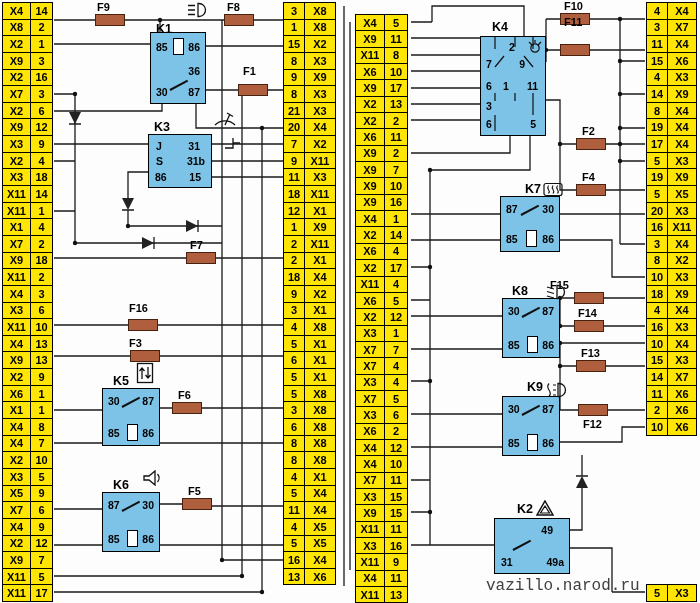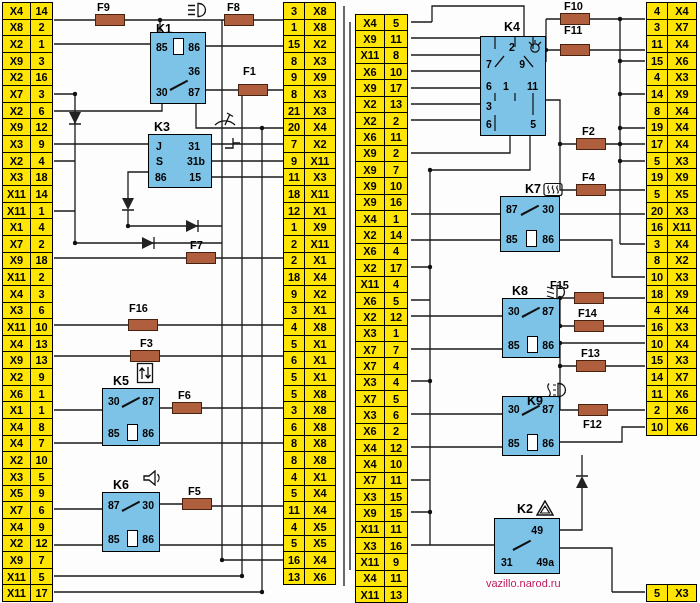--- a/index.html
+++ b/index.html
@@ -23,21 +23,21 @@
   .relay{position:absolute;background:#7dc3e8;border:1.6px solid #000;z-index:4;}
   .rpin{position:absolute;font-size:10.5px;font-weight:bold;color:#000;line-height:1;}
   .klabel{position:absolute;font-size:12.5px;font-weight:bold;color:#000;z-index:5;padding-left:20px;}
   .coil{position:absolute;width:11px;height:17px;background:#fff;border:1.3px solid #000;}
   .contact{position:absolute;width:20px;height:0;border-top:2px solid #111;transform:rotate(-28deg);transform-origin:left center;}
   .kinner{position:absolute;left:0;top:0;}
   
   .fuse{position:absolute;width:30px;height:12px;background:#b05f3e;border:1.5px solid #46220f;z-index:4;}
   .flabel{position:absolute;font-size:11px;font-weight:bold;color:#000;z-index:5;}
   .sym{position:absolute;z-index:5;}
-  .watermark{position:absolute;font-size:11px;color:#be185d;z-index:6;}
+  .watermark{position:absolute;font-size:16px;color:#404040;z-index:6;font-family:Liberation Mono, monospace;}
 </style>
 </head>
 <body>
 
 <div class="stage">
 
   <svg class="wires" width="700" height="603" viewBox="0 0 700 603">
     <g fill="none" stroke="#1b1b1b" stroke-width="1.3">
       <path d="M54 20 H95 M125 20 H224 M254 20 H283 M160 20 V32
         M54 44 H150 M206 46 H283
@@ -700,21 +700,21 @@
   <span class="klabel" style="left:93px;top:478px">K6</span>
   <div class="relay" style="left:102px;top:492px;width:58px;height:60px">
     <span class="rpin" style="left:5px;top:7px">87</span>
     <div class="contact" style="left:19px;top:17px"></div>
     <span class="rpin" style="right:5px;top:7px">30</span>
     <span class="rpin" style="left:5px;bottom:7px">85</span>
     <div class="coil" style="left:24px;bottom:4px"></div>
     <span class="rpin" style="right:5px;bottom:7px">86</span>
   </div>
 
-  <span class="klabel" style="left:484px;top:20px">K4</span>
+  <span class="klabel" style="left:472px;top:20px">K4</span>
   <div class="relay" style="left:480px;top:36px;width:66px;height:100px">
     <svg class="kinner" width="66" height="100">
       <path d="M14 0 V12 M34 0 V10 M52 0 V12 M14 30 l9 -11 M52 30 l-9 -11 M14 56 V64 M52 56 V78 M14 78 V94 M34 56 V64" fill="none" stroke="#111" stroke-width="1.2"></path>
     </svg>
     <span class="rpin" style="left:5px;top:22px">7</span>
     <span class="rpin" style="left:28px;top:5px">2</span>
     <span class="rpin" style="right:20px;top:22px">9</span>
     <span class="rpin" style="left:5px;top:44px">6</span>
     <span class="rpin" style="left:22px;top:44px">1</span>
     <span class="rpin" style="right:7px;top:44px">11</span>
@@ -740,57 +740,57 @@
   <span class="klabel" style="left:492px;top:284px">K8</span>
   <div class="relay" style="left:502px;top:298px;width:58px;height:60px">
     <span class="rpin" style="left:5px;top:7px">30</span>
     <div class="contact" style="left:19px;top:17px"></div>
     <span class="rpin" style="right:5px;top:7px">87</span>
     <span class="rpin" style="left:5px;bottom:7px">85</span>
     <div class="coil" style="left:24px;bottom:4px"></div>
     <span class="rpin" style="right:5px;bottom:7px">86</span>
   </div>
 
-  <span class="klabel" style="left:507px;top:394px">K9</span>
+  <span class="klabel" style="left:507px;top:380px">K9</span>
   <div class="relay" style="left:502px;top:396px;width:58px;height:60px">
     <span class="rpin" style="left:5px;top:7px">30</span>
     <div class="contact" style="left:19px;top:17px"></div>
     <span class="rpin" style="right:5px;top:7px">87</span>
     <span class="rpin" style="left:5px;bottom:7px">85</span>
     <div class="coil" style="left:24px;bottom:4px"></div>
     <span class="rpin" style="right:5px;bottom:7px">86</span>
   </div>
 
   <span class="klabel" style="left:497px;top:502px">K2</span>
-  <div class="relay" style="left:494px;top:518px;width:66px;height:56px">
+  <div class="relay" style="left:494px;top:518px;width:76px;height:56px">
     <span class="rpin" style="right:16px;top:6px">49</span>
     <div class="contact" style="left:18px;top:30px"></div>
     <span class="rpin" style="left:6px;bottom:6px">31</span>
     <span class="rpin" style="right:5px;bottom:6px">49a</span>
   </div>
 
   <span class="flabel" style="left:97px;top:1px">F9</span>
   <div class="fuse" style="left:95px;top:14px"></div>
   <span class="flabel" style="left:227px;top:1px">F8</span>
   <div class="fuse" style="left:224px;top:14px"></div>
   <span class="flabel" style="left:243px;top:65px">F1</span>
   <div class="fuse" style="left:238px;top:84px"></div>
   <span class="flabel" style="left:190px;top:239px">F7</span>
   <div class="fuse" style="left:186px;top:252px"></div>
   <span class="flabel" style="left:129px;top:302px">F16</span>
   <div class="fuse" style="left:128px;top:319px"></div>
-  <span class="flabel" style="left:140px;top:337px">F3</span>
+  <span class="flabel" style="left:129px;top:337px">F3</span>
   <div class="fuse" style="left:130px;top:350px"></div>
   <span class="flabel" style="left:178px;top:389px">F6</span>
   <div class="fuse" style="left:172px;top:402px"></div>
   <span class="flabel" style="left:188px;top:485px">F5</span>
   <div class="fuse" style="left:182px;top:498px"></div>
   <span class="flabel" style="left:564px;top:0px">F10</span>
   <div class="fuse" style="left:560px;top:13px"></div>
-  <span class="flabel" style="left:564px;top:24px">F11</span>
+  <span class="flabel" style="left:564px;top:16px">F11</span>
   <div class="fuse" style="left:560px;top:44px"></div>
   <span class="flabel" style="left:582px;top:125px">F2</span>
   <div class="fuse" style="left:576px;top:138px"></div>
   <span class="flabel" style="left:582px;top:171px">F4</span>
   <div class="fuse" style="left:576px;top:184px"></div>
   <span class="flabel" style="left:550px;top:279px">F15</span>
   <div class="fuse" style="left:574px;top:292px"></div>
   <span class="flabel" style="left:578px;top:307px">F14</span>
   <div class="fuse" style="left:574px;top:320px"></div>
   <span class="flabel" style="left:581px;top:347px">F13</span>

